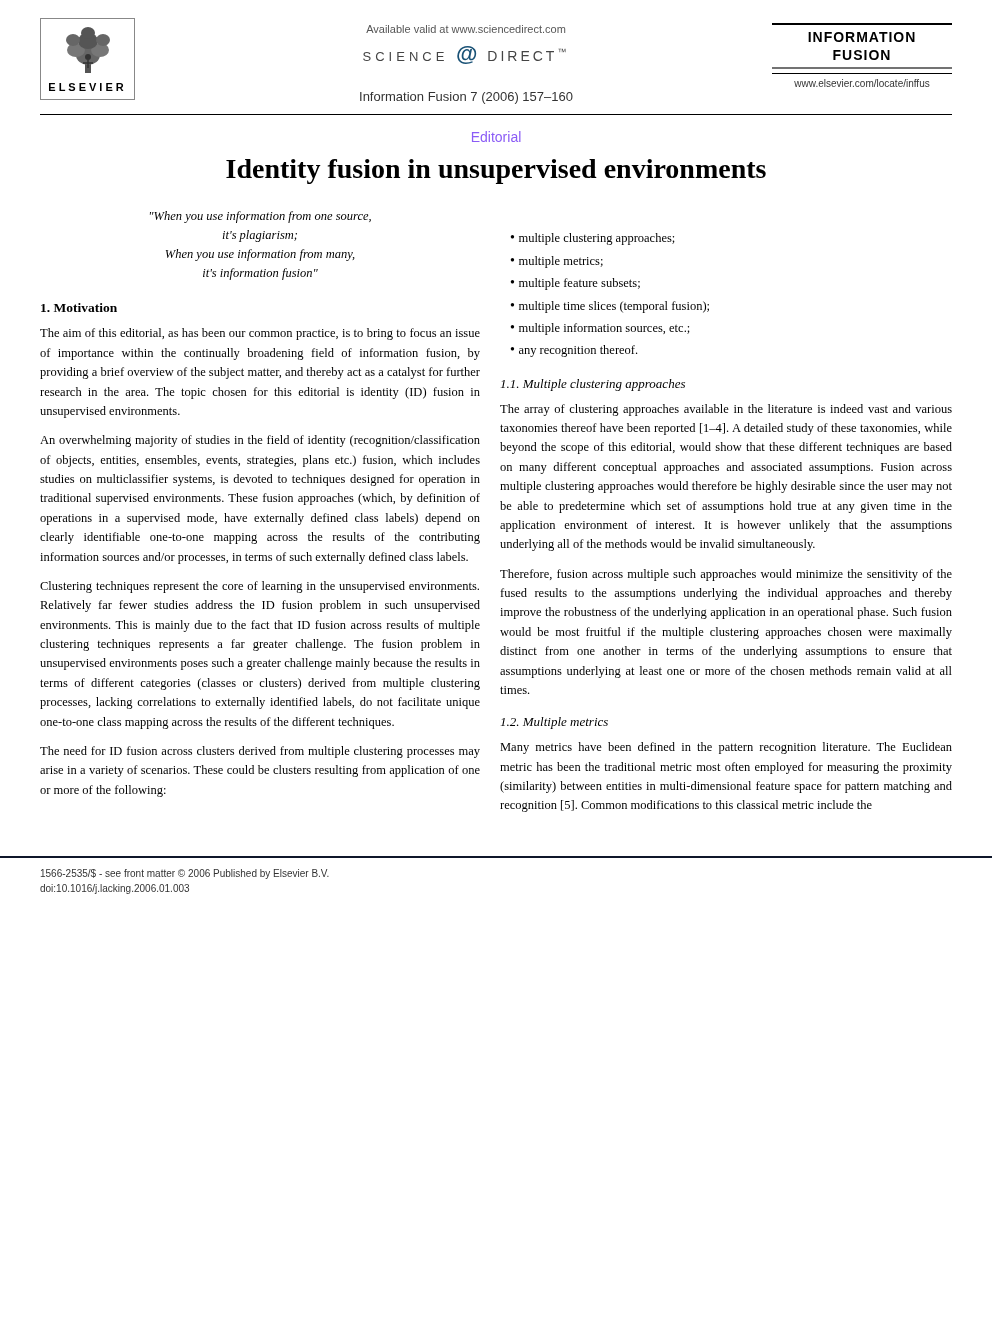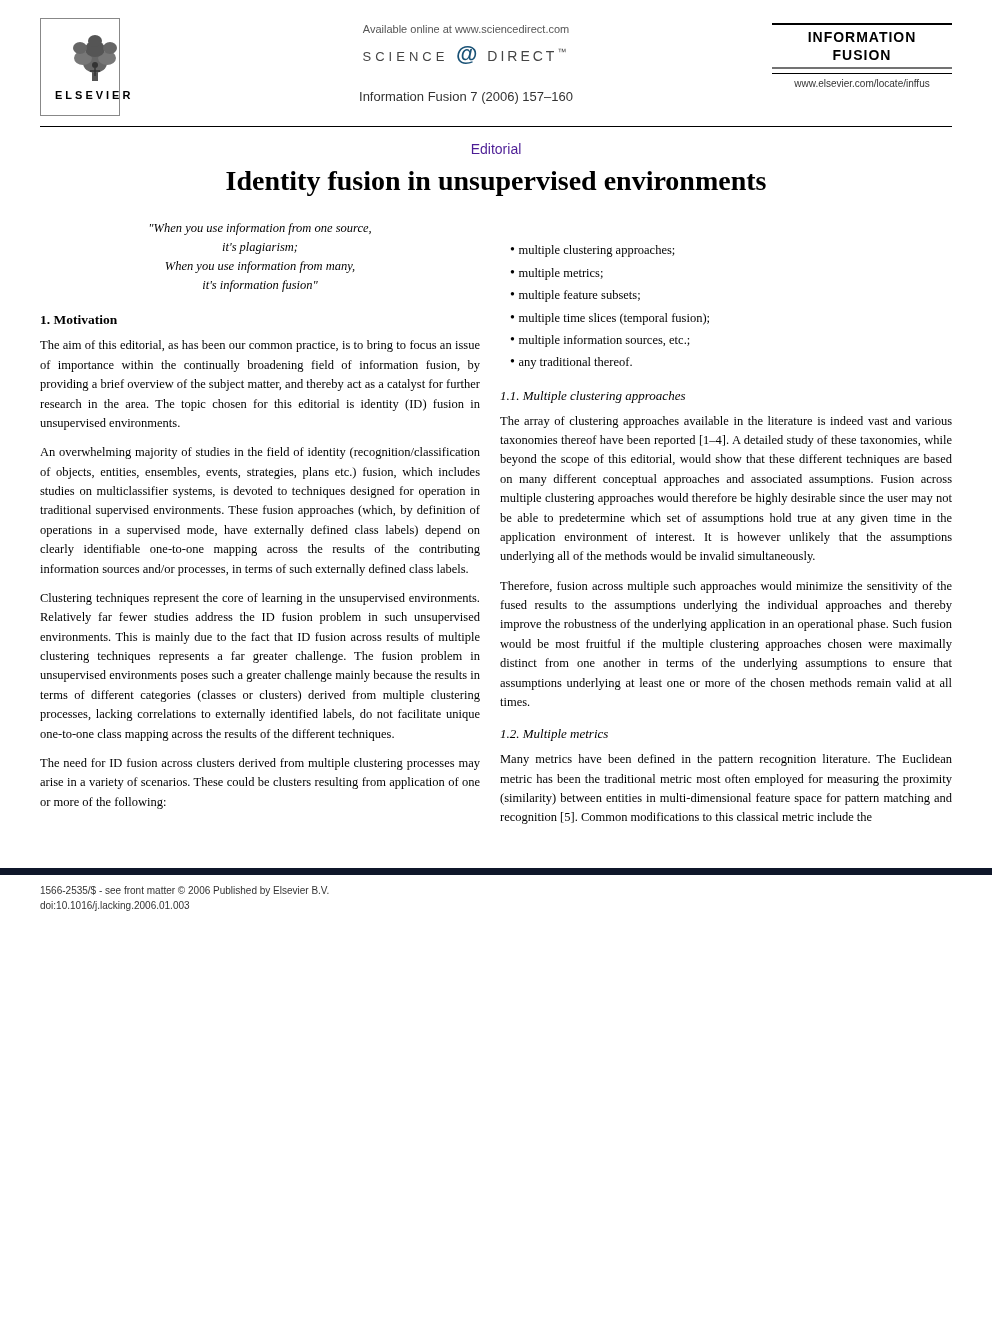--- a/index.html
+++ b/index.html
@@ -116,21 +116,21 @@
       background: #000;
       margin: 10px 40px 0 40px;
     }
 
     
     .editorial-label {
       text-align: center;
       font-size: 14px;
       font-family: Arial, sans-serif;
       margin: 14px 40px 6px 40px;
-      color: #4c1d95;
+      color: #8b5cf6;
     }
 
     .article-title {
       text-align: center;
       font-size: 28px;
       font-weight: bold;
       font-family: 'Times New Roman', Times, serif;
       margin: 4px 40px 20px 40px;
       line-height: 1.3;
       color: #000;
@@ -198,32 +198,32 @@
 
     .bullet-list li::before {
       content: '• ';
       font-size: 14px;
     }
 
     
     .footer {
       margin-top: 30px;
       padding: 8px 40px;
-      border-top: 7px solid #0f172a;
+      border-top: 2px solid #0f172a;
       font-size: 10px;
       font-family: Arial, sans-serif;
       color: #333;
       line-height: 1.5;
     }
 
     
     .logo-box {
       border: 1px solid #888;
-      width: 80px;
-      padding: 14px;
+      width: 95px;
+      padding: 6px;
       text-align: center;
     }
   </style>
 </head>
 <body>
 
 <div class="page">
 
   <div class="header">
 
@@ -245,21 +245,21 @@
 
           <circle cx="40" cy="32" r="3" fill="#333"></circle>
           <line x1="40" y1="35" x2="40" y2="43" stroke="#333" stroke-width="1.5"></line>
           <line x1="35" y1="38" x2="45" y2="38" stroke="#333" stroke-width="1.5"></line>
         </svg>
         <div class="elsevier-text">ELSEVIER</div>
       </div>
     </div>
 
     <div class="header-center">
-      <div class="available-online">Available online at www.sciencedirect.com</div>
+      <div class="available-online">Available valid at www.sciencedirect.com</div>
       <div class="sciencedirect-logo">
         <span class="s-letter">SCIENCE </span><span class="at-symbol">@</span><span> DIRECT</span><sup style="font-size:9px;">™</sup>
       </div>
       <div class="journal-ref">Information Fusion 7 (2006) 157–160</div>
     </div>
 
     <div class="header-right">
       <div class="info-fusion-title">
         INFORMATION<br>FUSION
       </div>
@@ -292,21 +292,21 @@
     </div>
 
     <div class="right-col">
 
       <ul class="bullet-list">
           <li>multiple clustering approaches;</li>
           <li>multiple metrics;</li>
           <li>multiple feature subsets;</li>
           <li>multiple time slices (temporal fusion);</li>
           <li>multiple information sources, etc.;</li>
-          <li>any traditional thereof.</li>
+          <li>any recognition thereof.</li>
         </ul>
 
       <div class="subsection-heading">1.1. Multiple clustering approaches</div>
 
       <p class="body-text">The array of clustering approaches available in the literature is indeed vast and various taxonomies thereof have been reported [1–4]. A detailed study of these taxonomies, while beyond the scope of this editorial, would show that these different techniques are based on many different conceptual approaches and associated assumptions. Fusion across multiple clustering approaches would therefore be highly desirable since the user may not be able to predetermine which set of assumptions hold true at any given time in the application environment of interest. It is however unlikely that the assumptions underlying all of the methods would be invalid simultaneously.</p>
 
       <p class="body-text">Therefore, fusion across multiple such approaches would minimize the sensitivity of the fused results to the assumptions underlying the individual approaches and thereby improve the robustness of the underlying application in an operational phase. Such fusion would be most fruitful if the multiple clustering approaches chosen were maximally distinct from one another in terms of the underlying assumptions to ensure that assumptions underlying at least one or more of the chosen methods remain valid at all times.</p>
 
       <div class="subsection-heading">1.2. Multiple metrics</div>
 

